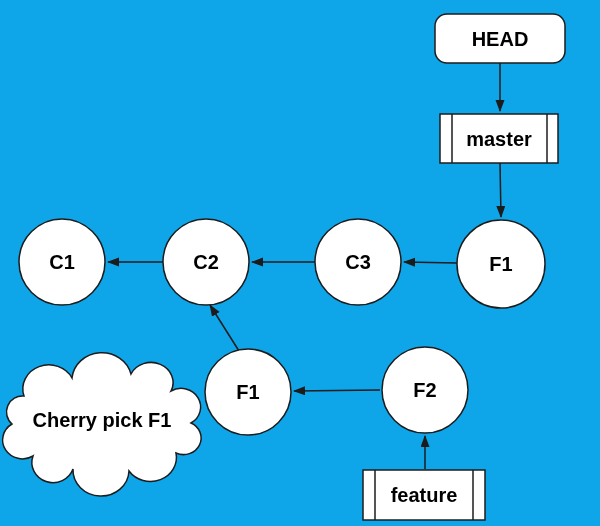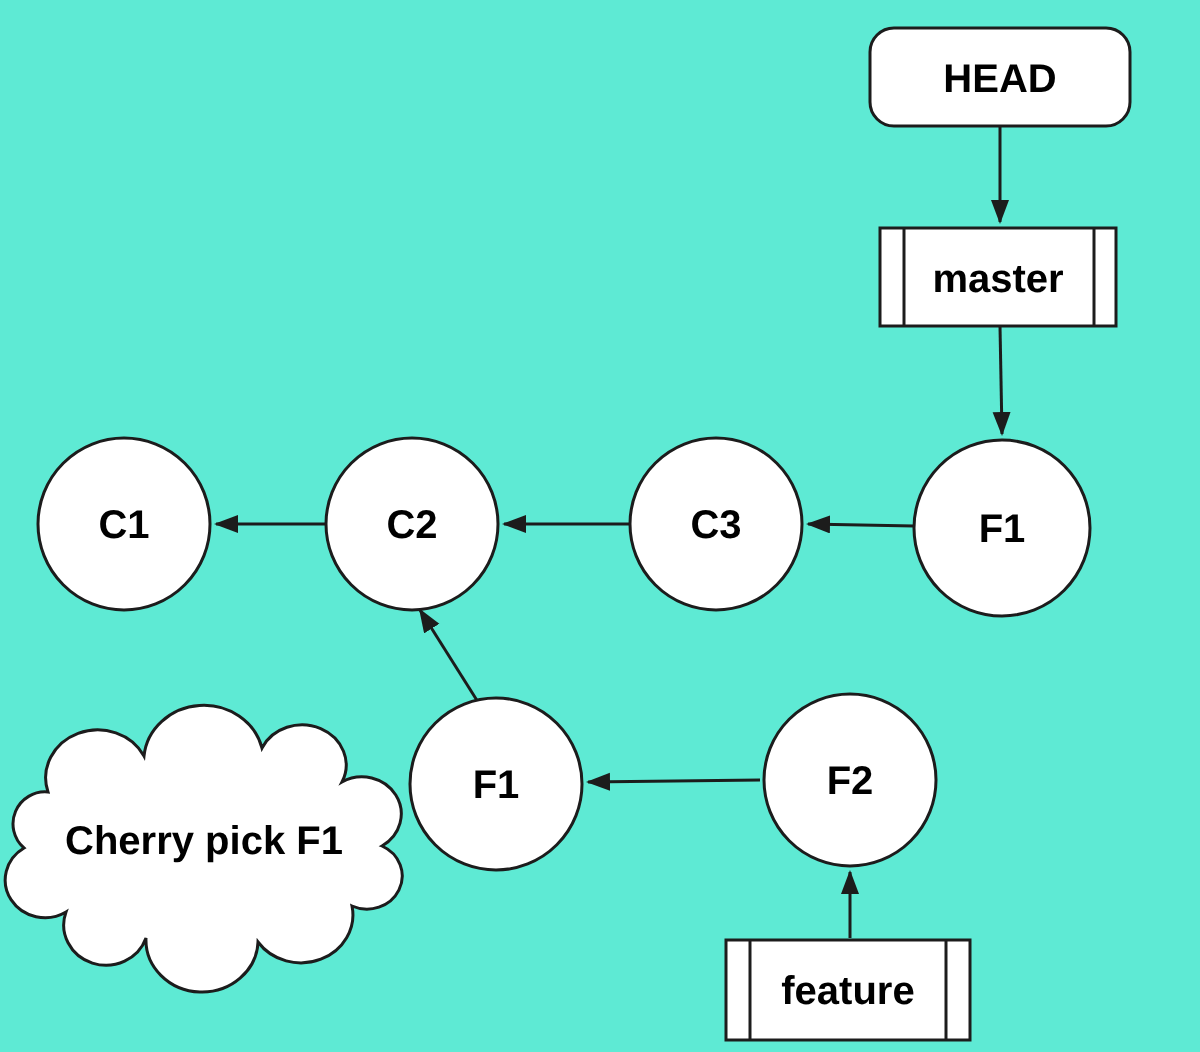--- a/index.html
+++ b/index.html
@@ -4,21 +4,21 @@
 <style>
   html, body {
     margin: 0;
     padding: 0;
     background: #ffffff;
   }
   .stage {
     position: relative;
     width: 600px;
     height: 526px;
-    background: #5eead4;
+    background: #0ea5e9;
     overflow: hidden;
     font-family: "Liberation Sans", sans-serif;
   }
   svg { display: block; }
   .shape {
     fill: #ffffff;
     stroke: #1c1c1c;
     stroke-width: 1.5;
   }
   .edge {

